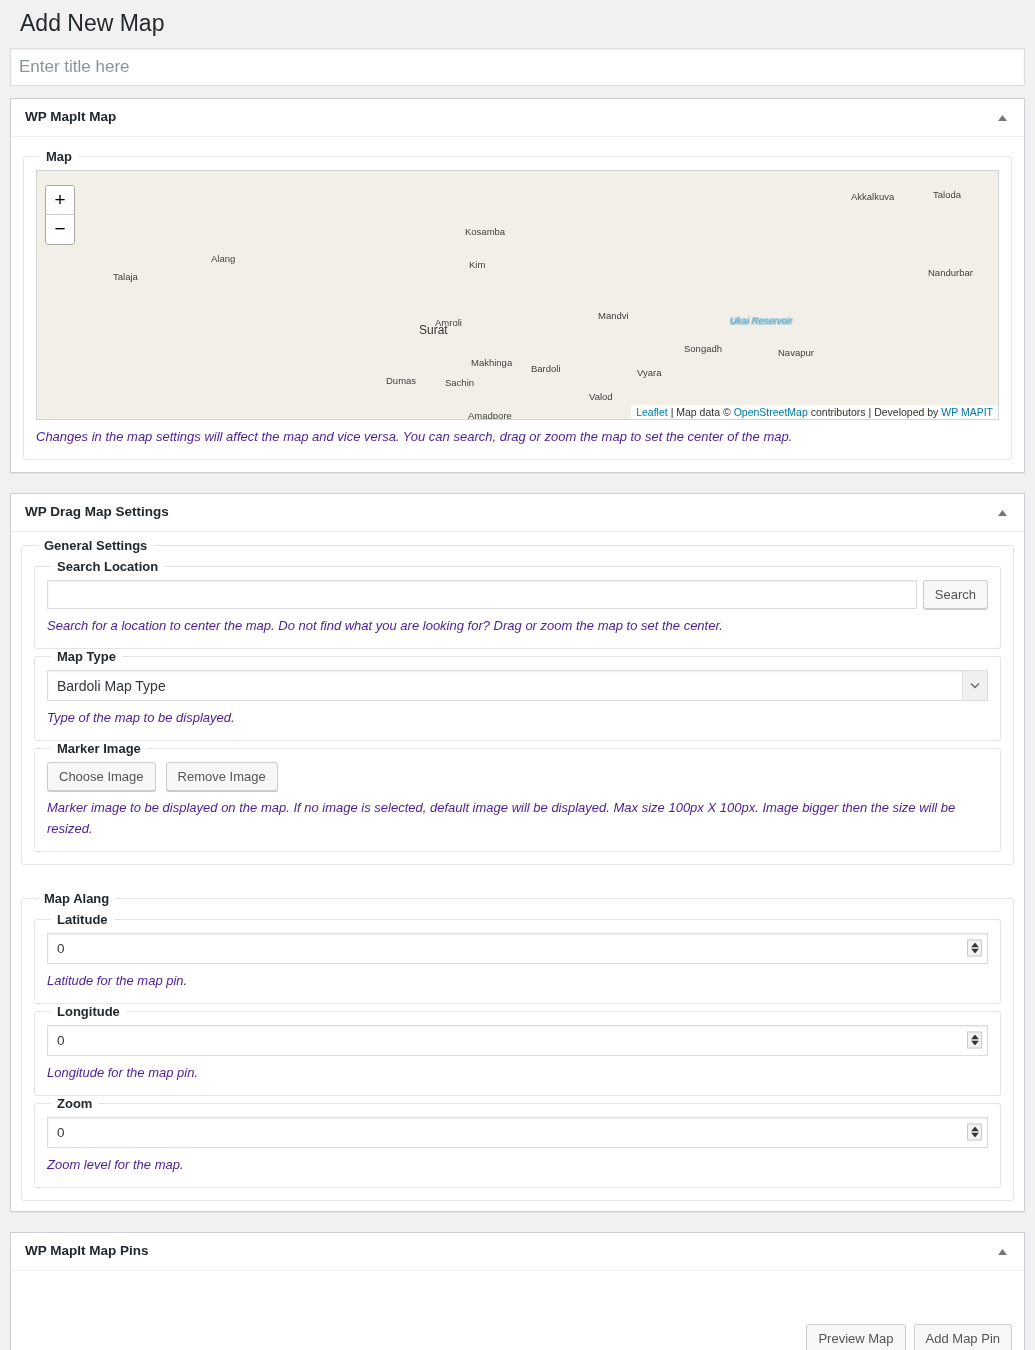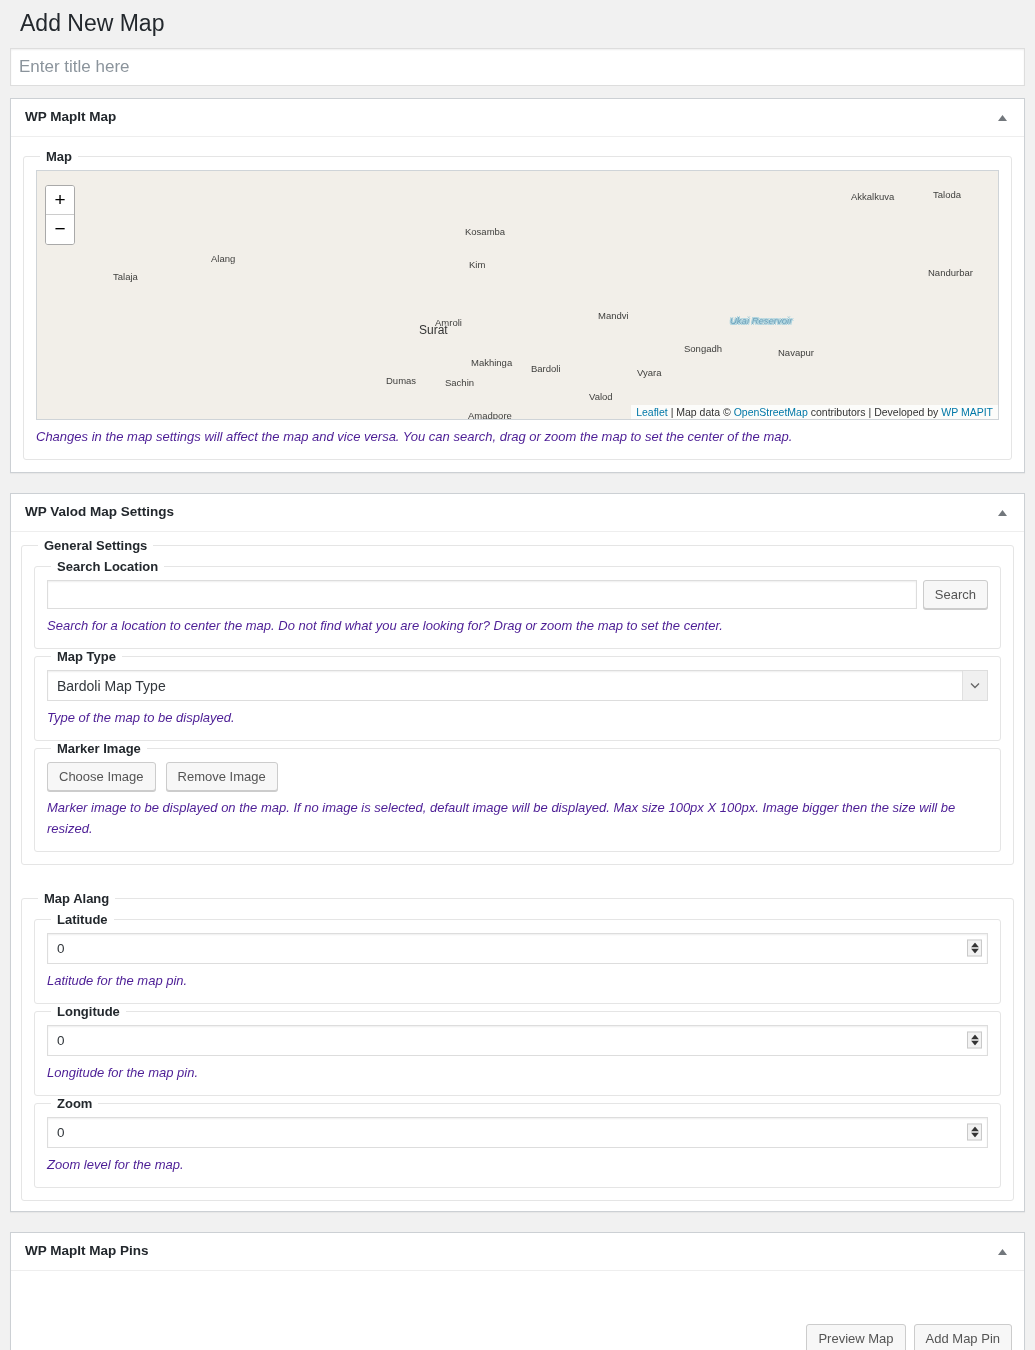--- a/index.html
+++ b/index.html
@@ -271,21 +271,21 @@
           </div>
           </div>
 
         <p class="help">Changes in the map settings will affect the map and vice versa. You can search, drag or zoom the map to set the center of the map.</p>
       </fieldset>
     </div>
   </div>
 
   <div class="postbox">
     <div class="postbox-header">
-      <span class="postbox-title">WP Valod Map Settings</span>
+      <span class="postbox-title">WP Drag Map Settings</span>
       <span class="toggle-indicator">
         <svg width="11" height="8" viewBox="0 0 11 8">
             <polygon points="5.5,1 10,7 1,7" fill="#72777c"></polygon>
           </svg>
       </span>
     </div>
 
     <div class="settings-grid">
 
       <div class="col">

